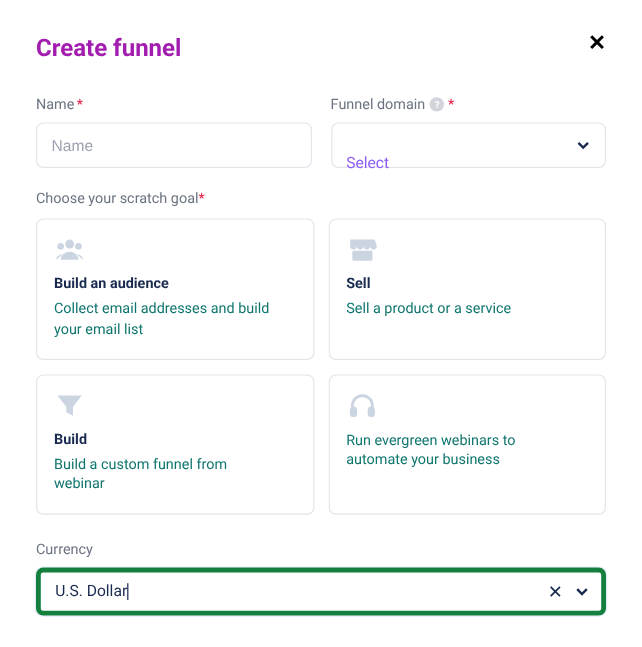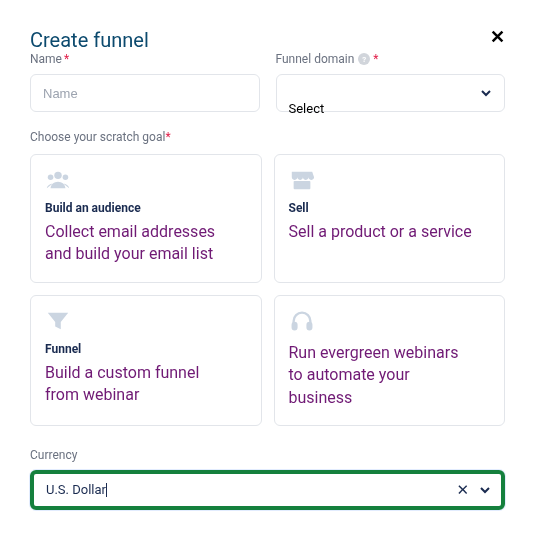--- a/index.html
+++ b/index.html
@@ -19,22 +19,23 @@
     top: 28px;
     right: 30px;
     font-size: 18px;
     font-weight: bold;
     cursor: pointer;
     color: #000;
     line-height: 1;
   }
   .title {
     font-size: 20px;
-    font-weight: 400;
-    color: #0c4a6e;
+    font-weight: 700;
+    color: #a21caf;
+    margin-bottom: 28px;
   }
   .row {
     display: flex;
     gap: 16px;
     margin-bottom: 18px;
   }
   .field {
     flex: 1;
     display: flex;
     flex-direction: column;
@@ -69,21 +70,21 @@
     padding: 0 12px;
     font-size: 13px;
     color: #374151;
     background: #fff;
     display: flex;
     align-items: center;
     justify-content: space-between;
   }
   .input::placeholder { color: #9ca3af; }
   input.input { outline: none; }
-  .select-placeholder { color: #000000; font-size: 13px; margin-top: 30px; }
+  .select-placeholder { color: #8b5cf6; font-size: 13px; margin-top: 30px; }
   .chevron {
     width: 12px;
     height: 12px;
     flex-shrink: 0;
   }
   .chevron svg { display: block; }
   .section-label {
     font-size: 12px;
     color: #6b7280;
     margin-bottom: 10px;
@@ -106,22 +107,22 @@
     margin-bottom: 10px;
     color: #cbd5e1;
   }
   .goal-title {
     font-size: 12px;
     font-weight: 700;
     color: #1a2b50;
     margin-bottom: 6px;
   }
   .goal-desc {
-    font-size: 16px;
-    color: #701a75;
+    font-size: 12px;
+    color: #0f766e;
     line-height: 1.4;
   }
   .currency-field { margin-bottom: 26px; }
   .combobox {
     height: 40px;
     border: 4px solid #15803d;
     border-radius: 6px;
     padding: 0 10px 0 12px;
     display: flex;
     align-items: center;
@@ -206,21 +207,21 @@
       <div class="goal-title">Sell</div>
       <div class="goal-desc">Sell a product or a service</div>
     </div>
 
     <div class="goal-card">
       <div class="goal-icon">
         <svg viewBox="0 0 28 22" width="26" height="22" fill="#cbd5e1">
           <path d="M3 2h22l-8 10v8l-6-3v-5z"></path>
         </svg>
       </div>
-      <div class="goal-title">Funnel</div>
+      <div class="goal-title">Build</div>
       <div class="goal-desc">Build a custom funnel from webinar</div>
     </div>
 
     <div class="goal-card">
       <div class="goal-icon">
         <svg viewBox="0 0 28 22" width="26" height="22" fill="none" stroke="#cbd5e1" stroke-width="2.5">
           <path d="M5 14v-3a9 9 0 0 1 18 0v3"></path>
           <rect x="4" y="13" width="4" height="7" rx="2" fill="#cbd5e1"></rect>
           <rect x="20" y="13" width="4" height="7" rx="2" fill="#cbd5e1"></rect>
         </svg>

